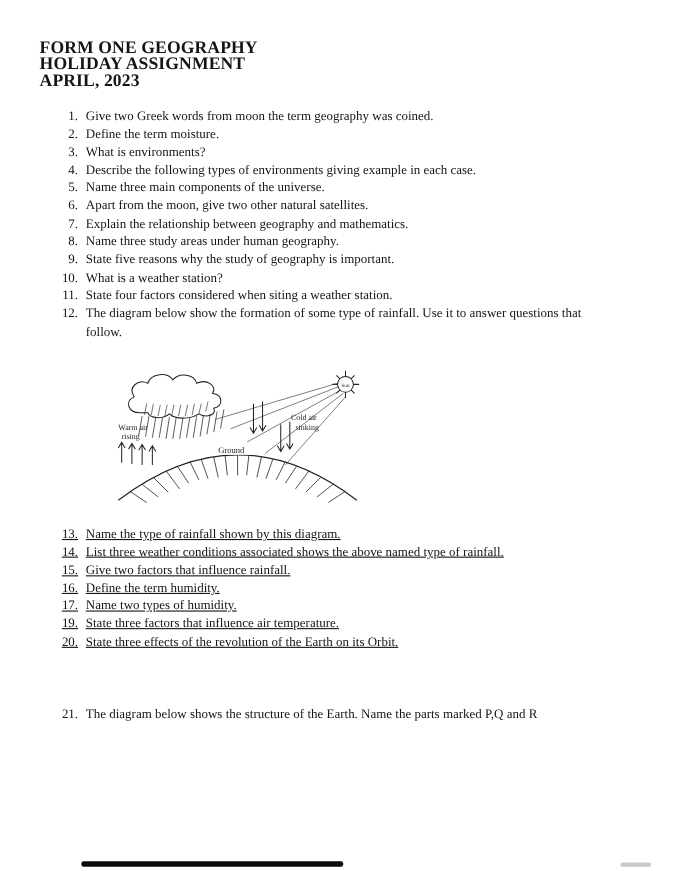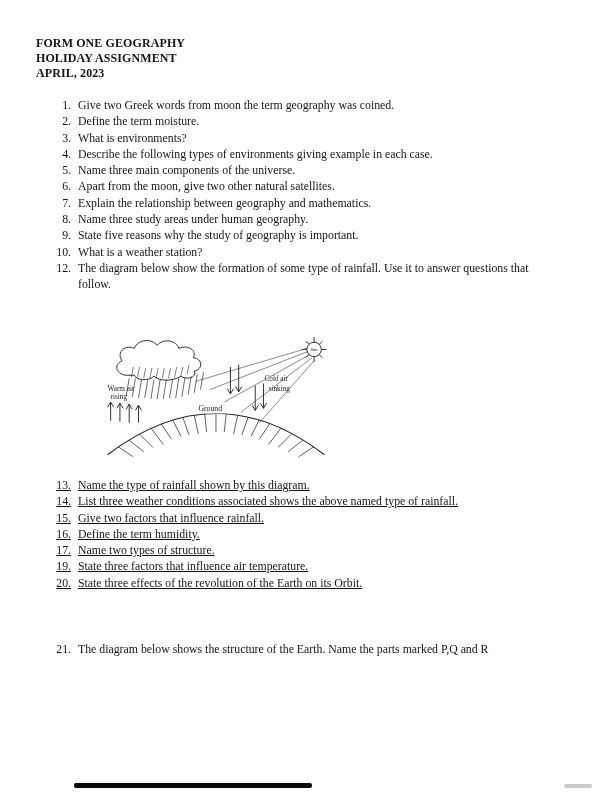--- a/index.html
+++ b/index.html
@@ -1,21 +1,21 @@
 <!DOCTYPE html>
 <html><head>
 <meta charset="utf-8">
 <style>
   html,body{margin:0;padding:0;background:#e8e8e8;}
   .page{
     position:relative;width:612px;height:792px;margin:0 auto;background:#ffffff;
     font-family:"Liberation Serif","DejaVu Serif",serif;color:#151515;overflow:hidden;
   }
   .header{
-    position:absolute;left:36px;top:36px;font-weight:bold;font-size:12px;line-height:15px;
+    position:absolute;left:36px;top:36px;font-weight:bold;font-size:16px;line-height:15px;
     letter-spacing:.1px;
   }
   .qlist{position:absolute;left:50px;width:514px;font-size:11.8px;}
   #list1{top:97px;}
   #list2{top:477px;text-decoration:underline;}
   #list3{top:641px;}
   .qrow{display:flex;line-height:16.3px;}
   .qnum{flex:0 0 21px;text-align:right;margin-right:7px;}
   .qtext{flex:1;}
   .diagram{position:absolute;left:100px;top:336px;width:234px;height:126px;}
@@ -67,20 +67,24 @@
         <span class="qnum">8.</span>
         <span class="qtext">Name three study areas under human geography.</span>
       </div>
     <div class="qrow">
         <span class="qnum">9.</span>
         <span class="qtext">State five reasons why the study of geography is important.</span>
       </div>
     <div class="qrow">
         <span class="qnum">10.</span>
         <span class="qtext">What is a weather station?</span>
+      </div>
+    <div class="qrow">
+        <span class="qnum">11.</span>
+        <span class="qtext">State four factors considered when siting a weather station.</span>
       </div>
     <div class="qrow">
         <span class="qnum">12.</span>
         <span class="qtext">The diagram below show the formation of some type of rainfall. Use it to answer questions that follow.</span>
       </div>
   </div>
 
   <div class="diagram">
     <svg viewBox="0 0 222 122" xmlns="http://www.w3.org/2000/svg">
 
@@ -137,21 +141,21 @@
     <div class="qrow">
         <span class="qnum">15.</span>
         <span class="qtext">Give two factors that influence rainfall.</span>
       </div>
     <div class="qrow">
         <span class="qnum">16.</span>
         <span class="qtext">Define the term humidity.</span>
       </div>
     <div class="qrow">
         <span class="qnum">17.</span>
-        <span class="qtext">Name two types of structure.</span>
+        <span class="qtext">Name two types of humidity.</span>
       </div>
     <div class="qrow">
         <span class="qnum">19.</span>
         <span class="qtext">State three factors that influence air temperature.</span>
       </div>
     <div class="qrow">
         <span class="qnum">20.</span>
         <span class="qtext">State three effects of the revolution of the Earth on its Orbit.</span>
       </div>
   </div>

